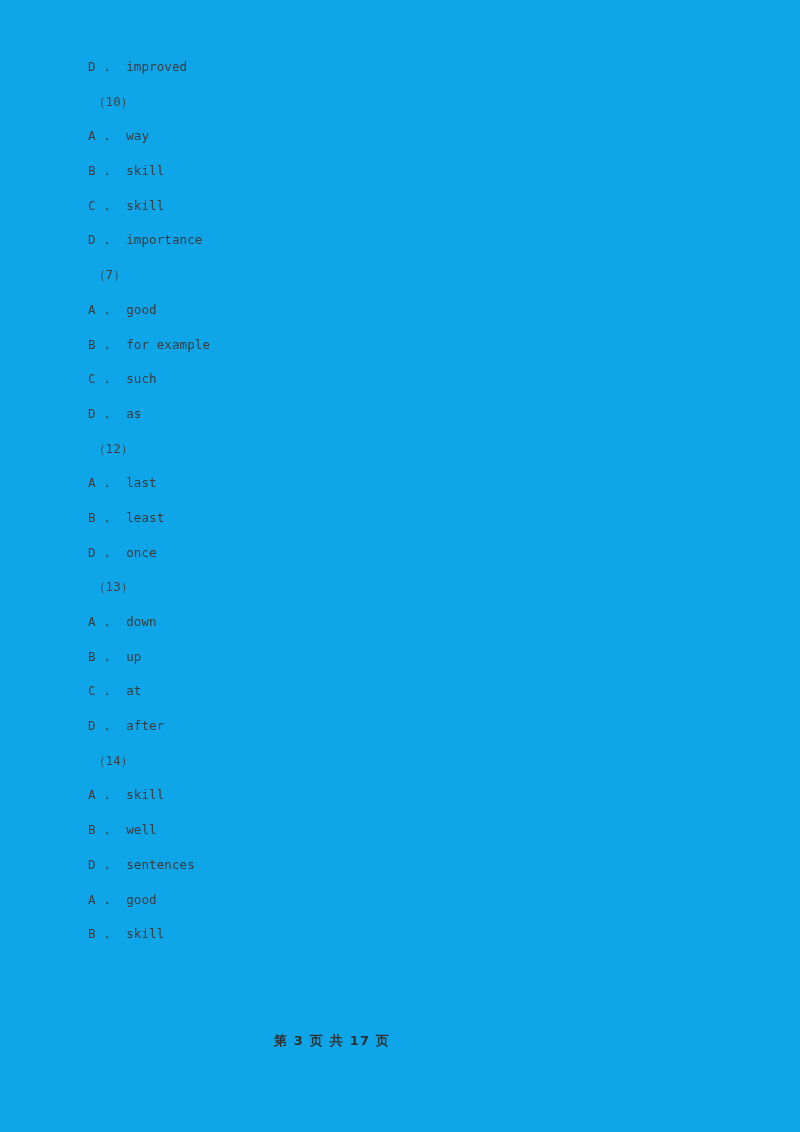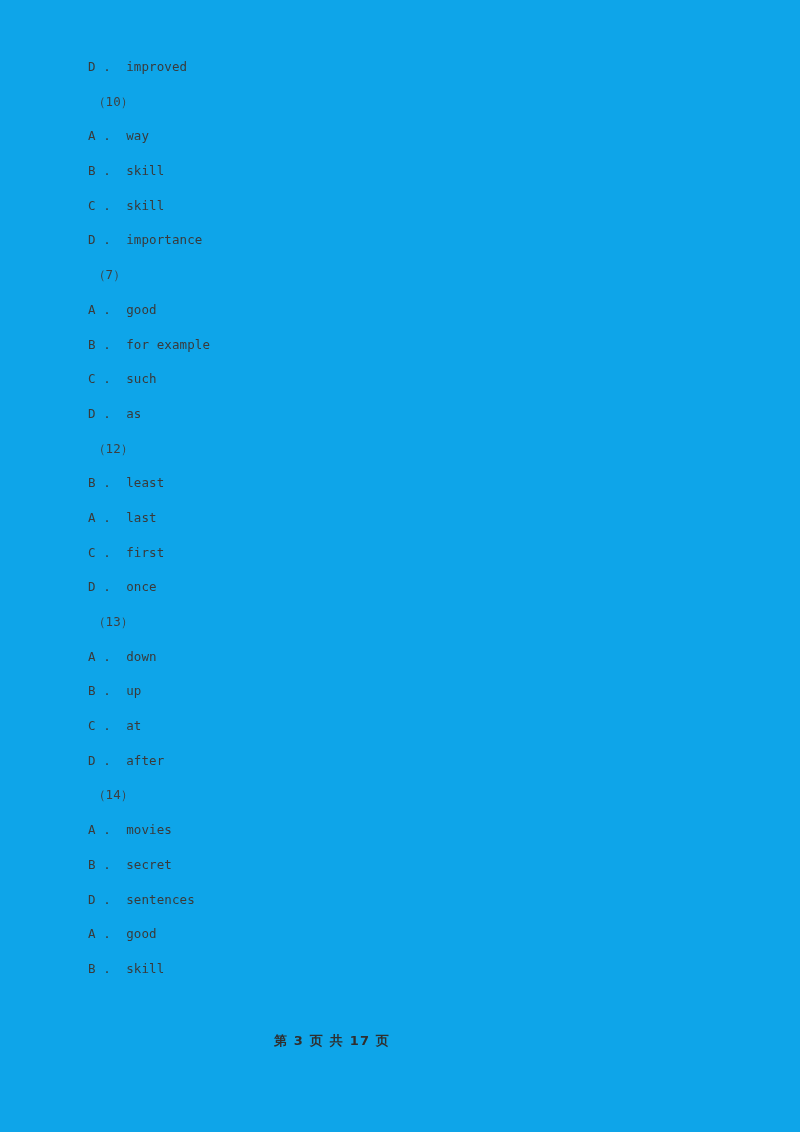--- a/index.html
+++ b/index.html
@@ -62,32 +62,31 @@
       <div class="line opt">A .  way</div>
       <div class="line opt">B .  skill</div>
       <div class="line opt">C .  skill</div>
       <div class="line opt">D .  importance</div>
       <div class="line qnum">（7）</div>
       <div class="line opt">A .  good</div>
       <div class="line opt">B .  for example</div>
       <div class="line opt">C .  such</div>
       <div class="line opt">D .  as</div>
       <div class="line qnum">（12）</div>
+      <div class="line opt">A .  last</div>
       <div class="line opt">B .  least</div>
-      <div class="line opt">A .  last</div>
-      <div class="line opt">C .  first</div>
       <div class="line opt">D .  once</div>
       <div class="line qnum">（13）</div>
       <div class="line opt">A .  down</div>
       <div class="line opt">B .  up</div>
       <div class="line opt">C .  at</div>
       <div class="line opt">D .  after</div>
       <div class="line qnum">（14）</div>
-      <div class="line opt">A .  movies</div>
-      <div class="line opt">B .  secret</div>
+      <div class="line opt">A .  skill</div>
+      <div class="line opt">B .  well</div>
       <div class="line opt">D .  sentences</div>
       <div class="line opt">A .  good</div>
       <div class="line opt">B .  skill</div>
     </div>
 
   <div class="footer">第 3 页 共 17 页</div>
 
 </div>
 
 </body></html>

